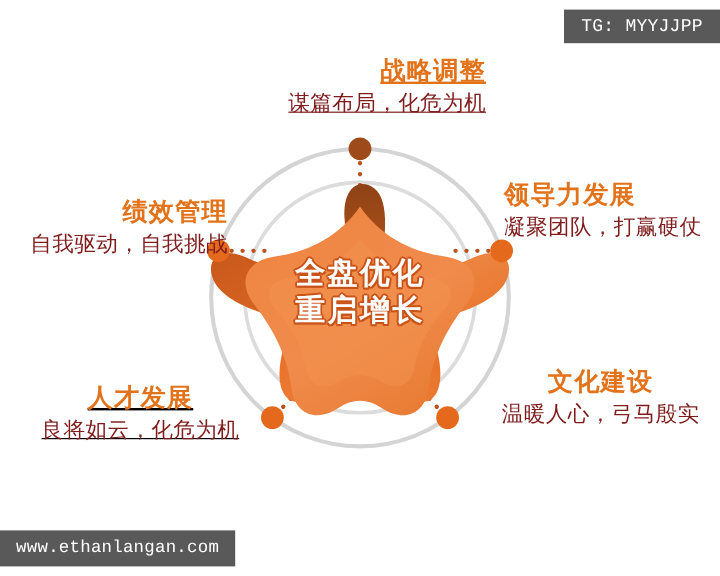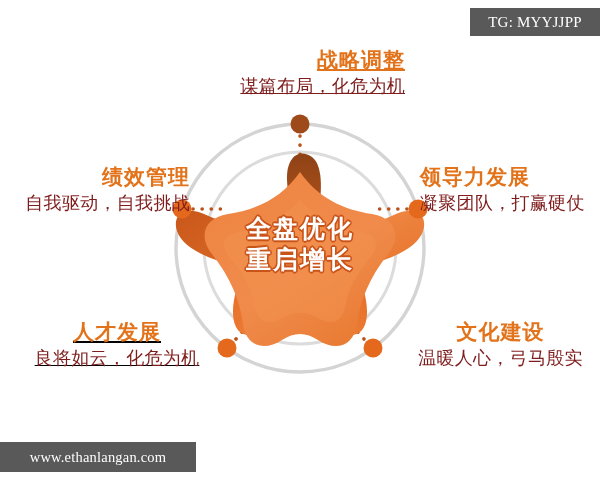--- a/index.html
+++ b/index.html
@@ -17,21 +17,21 @@
     height: 480px;
     background: #ffffff;
     overflow: hidden;
   }
 
   
   .badge {
     position: absolute;
     background: #595959;
     color: #ffffff;
-    font-family: Liberation Serif, serif;
+    font-family: Liberation Mono, monospace;
     letter-spacing: 0.2px;
     display: flex;
     align-items: center;
     justify-content: center;
     white-space: nowrap;
   }
   #badge-tg {
     top: 8px;
     right: 0px;
     width: 130px;
@@ -76,23 +76,23 @@
     margin: 0;
     letter-spacing: 0.3px;
     white-space: nowrap;
   }
   .node.center-align { text-align: center; }
   .node.right-align  { text-align: right; }
   .node.left-align   { text-align: left; }
 
   #node-0 { left: 195px; top: 48px;  width: 210px; }
   #node-1 { left: 198px; top: 165px; width: 212px; }  
-  #node-2 { left: 420px; top: 165px; width: 180px; }  
+  #node-2 { left: 420px; top: 151px; width: 180px; }  
   #node-3 { left: 5px;   top: 320px; width: 200px; }  
-  #node-4 { left: 413px; top: 320px; width: 190px; }  
+  #node-4 { left: 413px; top: 307px; width: 190px; }  
 
   #node-1 { left: 16px; }
   #node-1 .title, #node-1 .sub { text-align: right; padding-right: 14px; }
   #node-2 .title, #node-2 .sub { text-align: left; }
   #node-3 .title, #node-3 .sub { text-align: center; }
   #node-4 .title, #node-4 .sub { text-align: center; }
   #node-0 .title, #node-0 .sub { text-align: right; text-decoration: underline; }
 
   #node-1 { width: 188px; }
   #node-3 { width: 210px; left: 12px; text-decoration: underline; }

